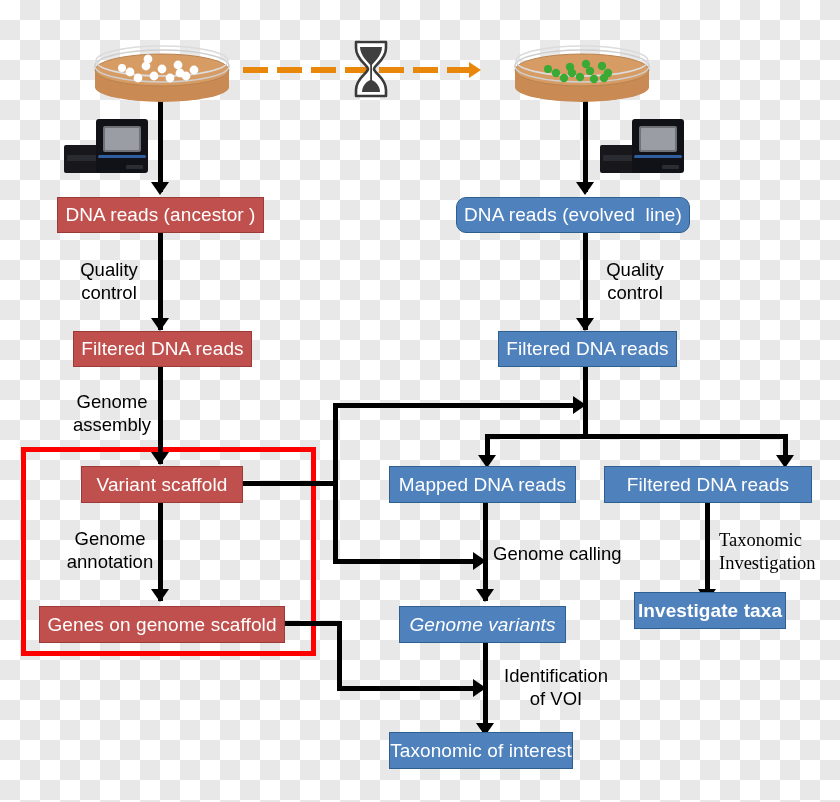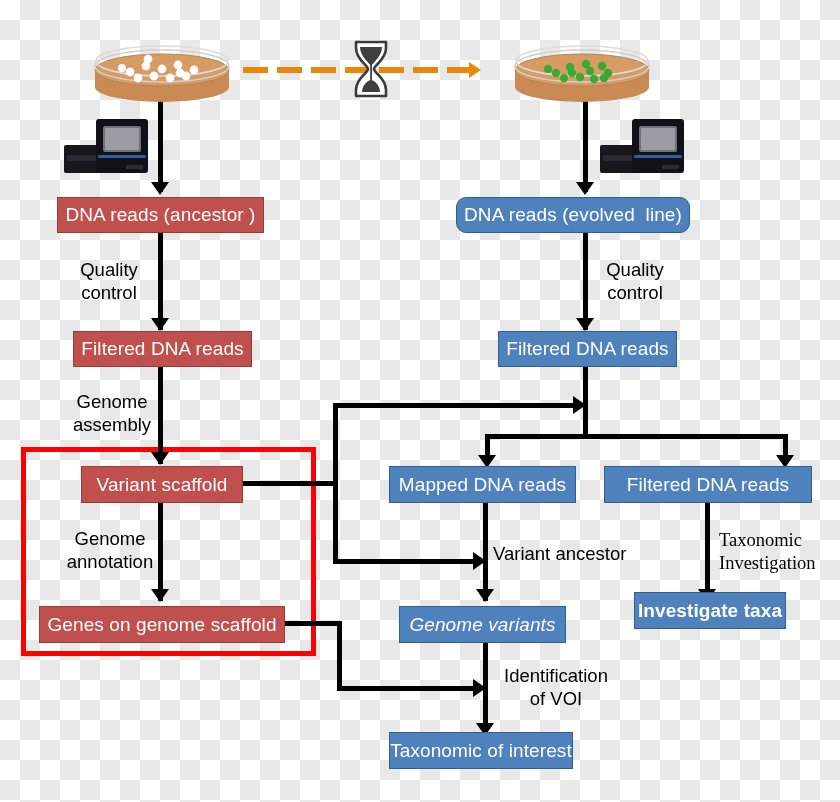--- a/index.html
+++ b/index.html
@@ -263,21 +263,21 @@
   <div class="elabel" style="left:592px;top:258px;width:86px;">Quality
 control</div>
 
   <div class="elabel" style="left:66px;top:390px;width:92px;">Genome
 assembly</div>
 
   <div class="elabel" style="left:58px;top:527px;width:104px;">Genome
 annotation</div>
 
 
-  <div class="elabel left" style="left:493px;top:542px;width:140px;">Variant ancestor</div>
+  <div class="elabel left" style="left:493px;top:542px;width:140px;">Genome calling</div>
 
   <div class="elabel left" style="left:719px;top:529px;width:120px;font-family:Liberation Serif, serif;">Taxonomic
 Investigation</div>
 
   <div class="elabel left" style="left:493px;top:664px;width:126px;text-align:center;">Identification
 of VOI</div>
 
 </div>
 
 </body></html>

